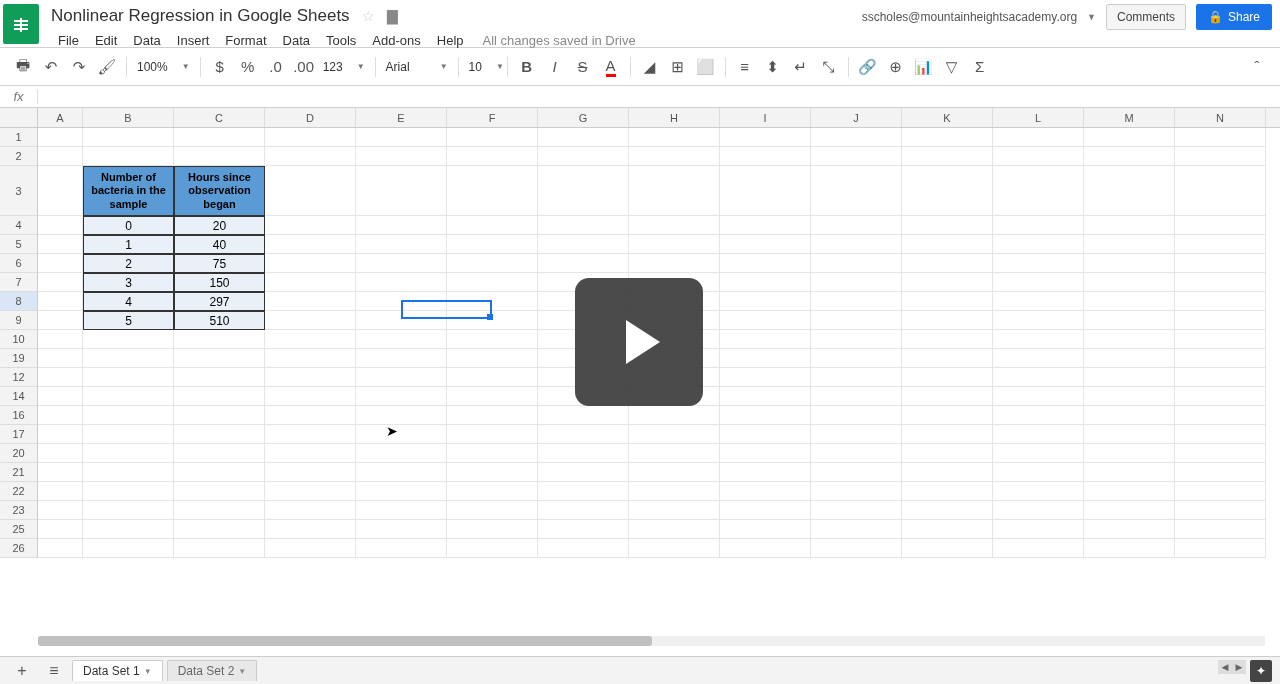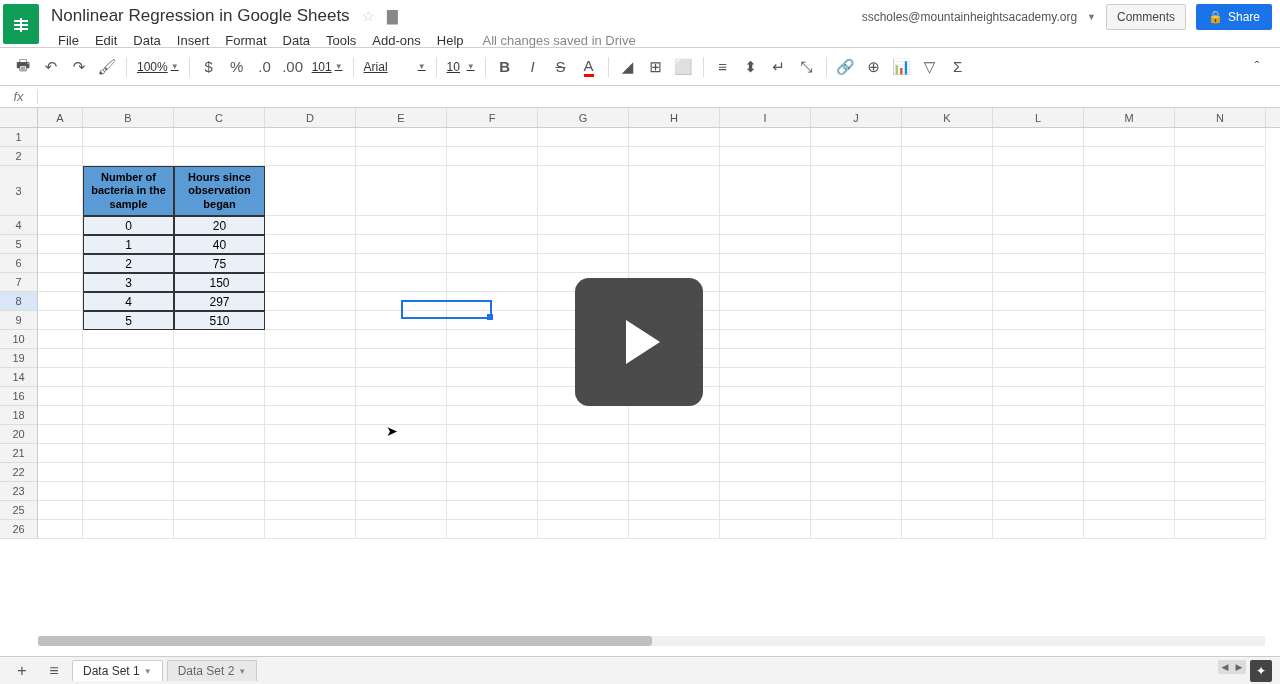--- a/index.html
+++ b/index.html
@@ -19,21 +19,21 @@
 .header-right { display: flex; align-items: center; gap: 10px; }
 .user-email { font-size: 12px; color: #555; }
 .dropdown-arrow { font-size: 9px; color: #777; }
 .comments-btn { background: #f5f5f5; border: 1px solid #ccc; padding: 5px 10px; font-size: 12px; border-radius: 2px; color: #444; }
 .share-btn { background: #1a73e8; color: #fff; border: none; padding: 6px 12px; font-size: 12px; border-radius: 2px; display: flex; align-items: center; gap: 5px; }
 
 
 .toolbar { display: flex; align-items: center; height: 38px; padding: 0 10px; border-bottom: 1px solid #d0d0d0; gap: 2px; }
 .tb-btn { width: 26px; height: 26px; display: flex; align-items: center; justify-content: center; color: #555; cursor: pointer; font-size: 15px; }
 .tb-sep { width: 1px; height: 20px; background: #ddd; margin: 0 4px; }
-.tb-select { font-size: 12px; color: #333; padding: 3px 4px; display: flex; align-items: center; gap: 3px; text-decoration: underline; }
+.tb-select { font-size: 12px; color: #333; padding: 3px 4px; display: flex; align-items: center; gap: 14px; }
 .tb-select .arrow { font-size: 8px; color: #777; }
 .tb-collapse { margin-left: auto; }
 
 
 .formula-bar { display: flex; align-items: center; height: 22px; border-bottom: 1px solid #d0d0d0; }
 .fx-label { width: 38px; text-align: center; font-style: italic; color: #777; font-size: 13px; border-right: 1px solid #ddd; }
 .formula-input { flex: 1; padding: 0 8px; font-size: 13px; height: 100%; border: none; outline: none; }
 
 
 .grid-container { position: relative; height: 538px; overflow: hidden; }
@@ -134,21 +134,21 @@
   <div class="tb-select">
       <span>100%</span>
       <span class="arrow">▼</span>
     </div>
   <div class="tb-sep"></div>
   <div class="tb-btn">$</div>
   <div class="tb-btn">%</div>
   <div class="tb-btn">.0</div>
   <div class="tb-btn">.00</div>
   <div class="tb-select">
-      <span>101</span>
+      <span>123</span>
       <span class="arrow">▼</span>
     </div>
   <div class="tb-sep"></div>
   <div class="tb-select" style="width:70px">
       <span>Arial</span>
       <span class="arrow" style="margin-left:auto">▼</span>
     </div>
   <div class="tb-sep"></div>
   <div class="tb-select" style="width:36px">
       <span>10</span>
@@ -390,20 +390,37 @@
         <div class="cell cw-G" style="width: 91px;"></div>
         <div class="cell cw-H" style="width: 91px;"></div>
         <div class="cell cw-I" style="width: 91px;"></div>
         <div class="cell cw-J" style="width: 91px;"></div>
         <div class="cell cw-K" style="width: 91px;"></div>
         <div class="cell cw-L" style="width: 91px;"></div>
         <div class="cell cw-M" style="width: 91px;"></div>
         <div class="cell cw-N" style="width: 91px;"></div>
       </div>
       <div class="row">
+        <div class="row-h">12</div>
+        <div class="cell cw-A" style="width: 45px;"></div>
+        <div class="cell cw-B" style="width: 91px;"></div>
+        <div class="cell cw-C" style="width: 91px;"></div>
+        <div class="cell cw-D" style="width: 91px;"></div>
+        <div class="cell cw-E" style="width: 91px;"></div>
+        <div class="cell cw-F" style="width: 91px;"></div>
+        <div class="cell cw-G" style="width: 91px;"></div>
+        <div class="cell cw-H" style="width: 91px;"></div>
+        <div class="cell cw-I" style="width: 91px;"></div>
+        <div class="cell cw-J" style="width: 91px;"></div>
+        <div class="cell cw-K" style="width: 91px;"></div>
+        <div class="cell cw-L" style="width: 91px;"></div>
+        <div class="cell cw-M" style="width: 91px;"></div>
+        <div class="cell cw-N" style="width: 91px;"></div>
+      </div>
+      <div class="row">
         <div class="row-h">14</div>
         <div class="cell cw-A" style="width: 45px;"></div>
         <div class="cell cw-B" style="width: 91px;"></div>
         <div class="cell cw-C" style="width: 91px;"></div>
         <div class="cell cw-D" style="width: 91px;"></div>
         <div class="cell cw-E" style="width: 91px;"></div>
         <div class="cell cw-F" style="width: 91px;"></div>
         <div class="cell cw-G" style="width: 91px;"></div>
         <div class="cell cw-H" style="width: 91px;"></div>
         <div class="cell cw-I" style="width: 91px;"></div>
@@ -424,21 +441,21 @@
         <div class="cell cw-G" style="width: 91px;"></div>
         <div class="cell cw-H" style="width: 91px;"></div>
         <div class="cell cw-I" style="width: 91px;"></div>
         <div class="cell cw-J" style="width: 91px;"></div>
         <div class="cell cw-K" style="width: 91px;"></div>
         <div class="cell cw-L" style="width: 91px;"></div>
         <div class="cell cw-M" style="width: 91px;"></div>
         <div class="cell cw-N" style="width: 91px;"></div>
       </div>
       <div class="row">
-        <div class="row-h">18</div>
+        <div class="row-h">17</div>
         <div class="cell cw-A" style="width: 45px;"></div>
         <div class="cell cw-B" style="width: 91px;"></div>
         <div class="cell cw-C" style="width: 91px;"></div>
         <div class="cell cw-D" style="width: 91px;"></div>
         <div class="cell cw-E" style="width: 91px;"></div>
         <div class="cell cw-F" style="width: 91px;"></div>
         <div class="cell cw-G" style="width: 91px;"></div>
         <div class="cell cw-H" style="width: 91px;"></div>
         <div class="cell cw-I" style="width: 91px;"></div>
         <div class="cell cw-J" style="width: 91px;"></div>

